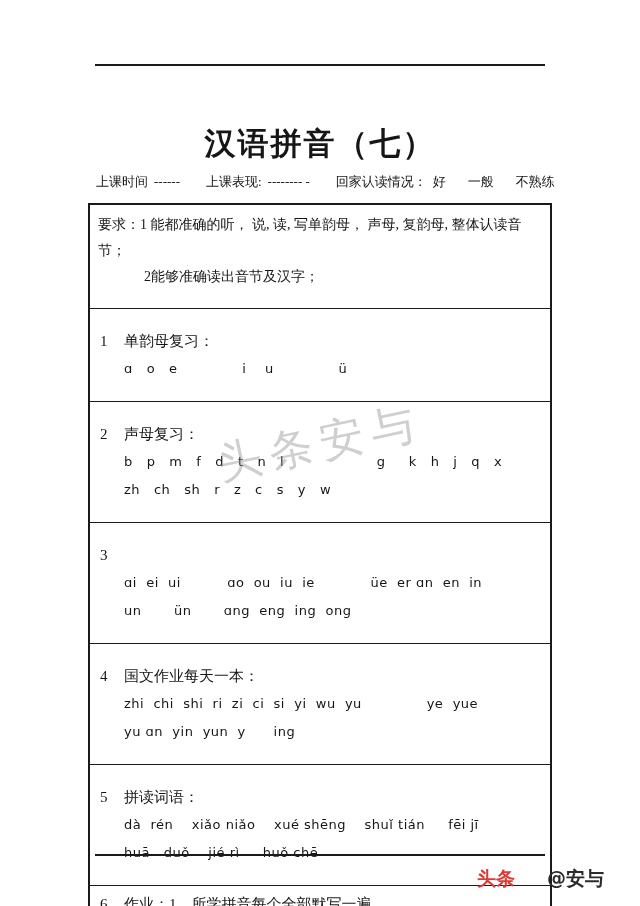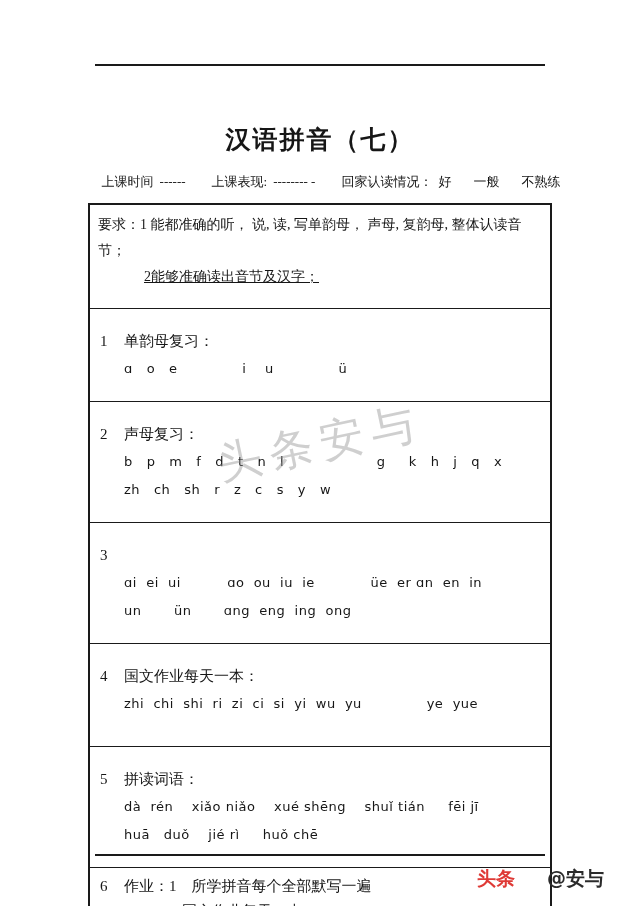--- a/index.html
+++ b/index.html
@@ -9,41 +9,41 @@
     color: #161616;
     position: relative;
     overflow: hidden;
   }
   .rule { position: absolute; left: 95px; width: 450px; border-top: 2px solid #1a1a1a; }
   .top-rule { top: 64px; }
   .bottom-rule { top: 854px; }
 
   .title {
     position: absolute; top: 123px; left: 0; width: 100%;
-    text-align: center; font-size: 25px; font-weight: 700; letter-spacing: 2px;
+    text-align: center; font-size: 31px; font-weight: 700; letter-spacing: 2px;
   }
 
   .meta {
     position: absolute; top: 173px; left: 96px; width: 470px;
-    font-size: 13px; white-space: nowrap; text-align: center;
+    font-size: 13px; white-space: nowrap;
   }
   .meta-label { margin-right: 6px; }
   .meta .gap { margin-left: 26px; }
   .meta .opt-gap { margin-left: 22px; }
 
   .doc-table {
     position: absolute; top: 203px; left: 88px; width: 464px;
     border: 2px solid #1a1a1a;
   }
   .t-row { border-bottom: 1px solid #1a1a1a; padding: 18px 8px; font-size: 15px; }
   .t-row:last-child { border-bottom: 0; }
 
   .req-row { min-height: 66px; padding-top: 7px; }
   .req-line1, .req-line2 { font-size: 14px; line-height: 26px; }
-  .req-line2 { padding-left: 46px; text-decoration: underline; }
+  .req-line2 { padding-left: 46px; }
 
   .sec-head { display: flex; line-height: 28px; }
   .sec-num { width: 26px; padding-left: 2px; }
   .sec-line {
     font-family: "DejaVu Sans", sans-serif;
     font-size: 13px; letter-spacing: 0.5px;
     white-space: pre; line-height: 28px;
     padding-left: 26px; overflow: hidden;
   }
   .cn-line {
@@ -118,20 +118,21 @@
       <div class="sec-line">ɑi  ei  ui          ɑo  ou  iu  ie            üe  er ɑn  en  in</div>
       <div class="sec-line">un       ün       ɑng  eng  ing  ong</div>
     </div>
 
     <div class="t-row row-4">
       <div class="sec-head">
         <span class="sec-num">4</span>
         <span class="sec-title">国文作业每天一本：</span>
       </div>
       <div class="sec-line">zhi  chi  shi  ri  zi  ci  si  yi  wu  yu              ye  yue</div>
+      <div class="sec-line">yu ɑn  yin  yun  y      ing</div>
     </div>
 
     <div class="t-row row-5">
       <div class="sec-head">
         <span class="sec-num">5</span>
         <span class="sec-title">拼读词语：</span>
       </div>
       <div class="sec-line">dà  rén    xiǎo niǎo    xué shēng    shuǐ tián     fēi jī</div>
       <div class="sec-line">huā   duǒ    jié rì     huǒ chē</div>
     </div>

